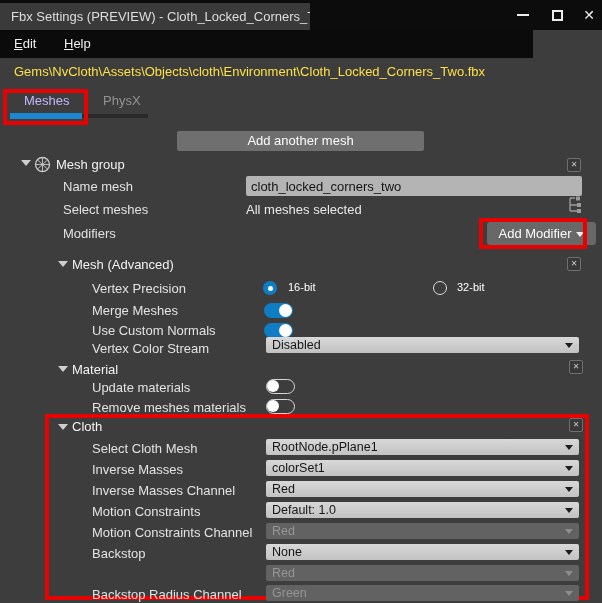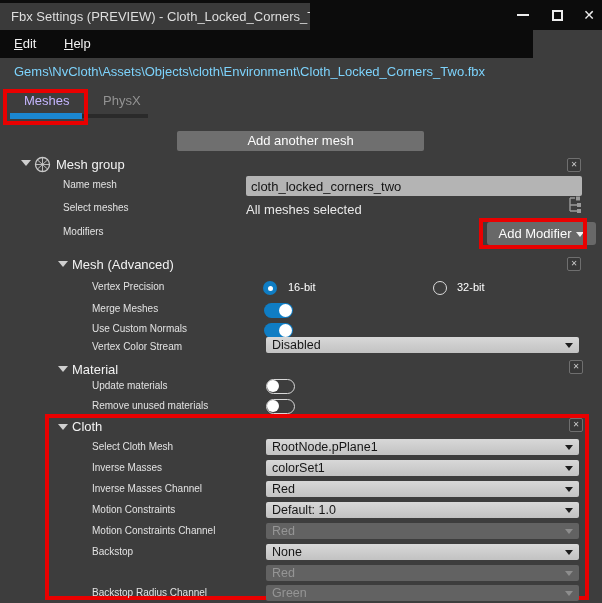--- a/index.html
+++ b/index.html
@@ -18,21 +18,21 @@
   .glyph-close{font-size:14px;color:#ededed;line-height:14px;}
 
   
   .menubar{position:absolute;left:0;top:30px;width:533px;height:28px;background:#0b0b0b;}
   .menu-item{position:absolute;top:0;height:28px;display:inline-block;line-height:28px;
              font-size:13px;color:#f0f0f0;padding:0 4px;}
   .menu-item::first-letter{text-decoration:underline;}
   .menu-edit{left:10px;} .menu-help{left:60px;}
 
   
-  .file-path{position:absolute;left:14px;top:64px;font-size:13px;color:#7dd3fc;white-space:nowrap;}
+  .file-path{position:absolute;left:14px;top:64px;font-size:13px;color:#fde047;white-space:nowrap;}
   .tab{position:absolute;top:93px;font-size:13px;}
   .tab-active{left:24px;color:#c4b5fd;}
   .tab-inactive{left:95px;color:#939393;margin-left:8px;}
   .tab-underline-active{position:absolute;left:10px;top:113px;width:72px;height:6px;background:#1b87d1;}
   .tab-underline-inactive{position:absolute;left:82px;top:114px;width:66px;height:4px;background:#2a2a2a;}
 
   
   .annot{position:absolute;border:4px solid #e90000;box-sizing:border-box;pointer-events:none;}
   .annot-tab{left:3px;top:89px;width:85px;height:36px;}
   .annot-modifier{left:479px;top:218px;width:108px;height:31px;}
@@ -44,21 +44,21 @@
   .add-modifier-btn{position:absolute;left:487px;top:222px;width:109px;height:23px;background:#686868;
            border-radius:3px;font-size:13px;color:#fcfcfc;display:flex;align-items:center;justify-content:center;gap:5px;cursor:default;}
   .chev{width:0;height:0;border-left:4.5px solid transparent;border-right:4.5px solid transparent;border-top:5px solid #f0f0f0;margin-top:2px;}
 
   
   .expander{position:absolute;width:0;height:0;border-left:5px solid transparent;border-right:5px solid transparent;
             border-top:6px solid #cfcfcf;}
   .section-title{position:absolute;font-size:13px;color:#f2f2f2;white-space:nowrap;}
   .close-btn{position:absolute;left:567px;width:14px;height:14px;background:#383838;border:1px solid #6f6f6f;
              box-sizing:border-box;border-radius:2px;color:#c9c9c9;font-size:8px;line-height:11px;text-align:center;cursor:default;}
-  .row-label{position:absolute;font-size:10px;color:#e2e2e2;white-space:nowrap;}
+  .row-label{position:absolute;font-size:13px;color:#e2e2e2;white-space:nowrap;}
   .lvl1{left:63px;} .lvl2{left:92px;}
 
   
   .text-input{position:absolute;left:246px;top:176px;width:336px;height:20px;background:#b4b4b4;border:none;
               border-radius:2px;font-family:"Liberation Sans",sans-serif;font-size:13px;color:#141414;padding:0 5px;box-sizing:border-box;}
   .static-value{position:absolute;left:246px;font-size:13px;color:#e8e8e8;}
   .dropdown{position:absolute;left:266px;width:313px;height:16px;background:linear-gradient(#d8d8d8,#c2c2c2);
             border-radius:2px;font-size:12.5px;color:#161616;line-height:16px;padding-left:6px;box-sizing:border-box;cursor:default;}
   .dropdown .arrow{position:absolute;right:6px;top:6px;width:0;height:0;border-left:4.5px solid transparent;
                    border-right:4.5px solid transparent;border-top:5px solid #1d1d1d;}
@@ -169,21 +169,21 @@
 
   <div class="expander" style="left:58px;top:366px;"></div>
   <div class="section-title" style="left:72px;top:362px;">Material</div>
   <div class="close-btn" style="top:360px;left:569px;">✕</div>
 
   <div class="row-label lvl2" style="top:380px;">Update materials</div>
   <div class="toggle off" style="left:266px;top:379px;">
       <span class="knob"></span>
     </div>
 
-  <div class="row-label lvl2" style="top:400px;">Remove unused materials</div>
+  <div class="row-label lvl2" style="top:400px;">Remove meshes materials</div>
   <div class="toggle off" style="left:266px;top:399px;">
       <span class="knob"></span>
     </div>
 
   <div class="annot annot-cloth"></div>
   <div class="expander" style="left:58px;top:424px;"></div>
   <div class="section-title" style="left:72px;top:419px;">Cloth</div>
   <div class="close-btn" style="top:418px;left:569px;">✕</div>
 
   <div class="row-label lvl2" style="top:441px;">Select Cloth Mesh</div>

